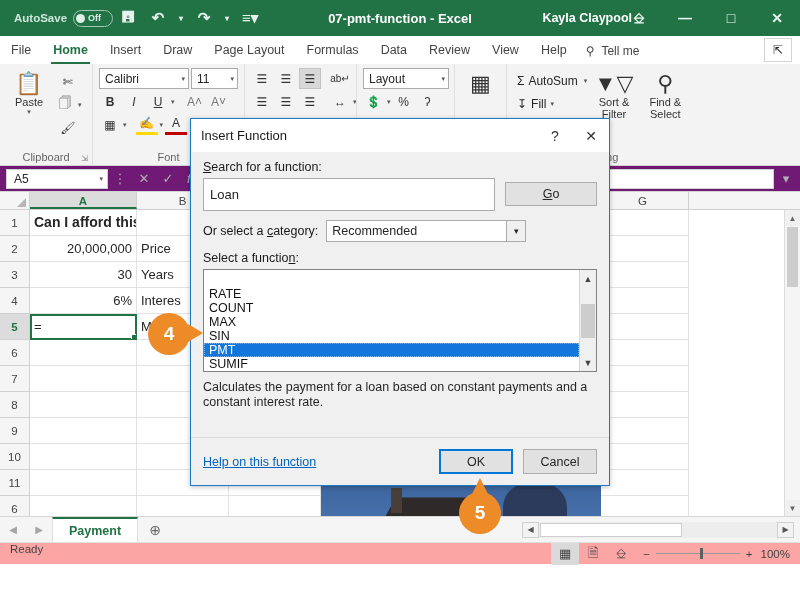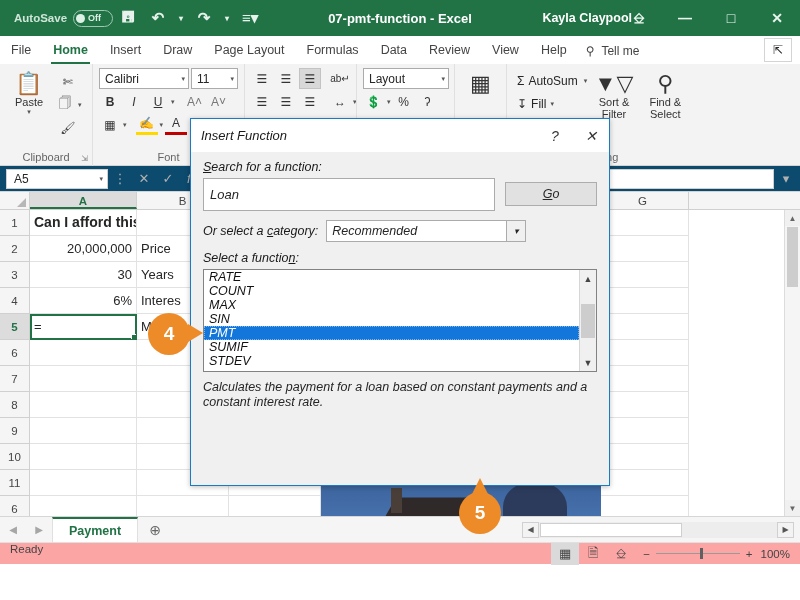--- a/index.html
+++ b/index.html
@@ -91,21 +91,21 @@
   .ctrl {
     background:#fff; border:1px solid #ababab; height:21px; display:flex; align-items:center;
     padding:0 3px 0 5px; font-size:12px; justify-content:space-between;
   }
   .sep { width:1px; background:#dcdcdc; margin:3px 2px; }
   .dlg-launch { position:absolute; bottom:3px; right:4px; font-size:8px; color:#777; }
   .lblbtn { display:flex; align-items:center; gap:4px; font-size:12px; padding:0 4px; height:21px; }
 
   
   #fbar {
-    height: 26px; background:#0c4a6e; display:flex; align-items:center;
+    height: 26px; background:#701a75; display:flex; align-items:center;
     border-bottom:1px solid #d4d4d4; padding: 0 2px;
   }
   #namebox {
     width:102px; height:20px; background:#fff; border:1px solid #d0d0d0;
     display:flex; align-items:center; justify-content:space-between;
     padding: 0 4px 0 7px; font-size:12px; margin-left:4px;
   }
   .fb-ico { width:24px; text-align:center; font-size:13px; color:#b0b0b0; }
   #fx-input { flex:1; height:20px; background:#fff; border:1px solid #d0d0d0; border-left:none; }
 
@@ -191,21 +191,21 @@
   .viewbtn.on { background:#dadada; }
   #zoomslider { display:flex; align-items:center; gap:6px; margin:0 8px; }
   .ztrack { width:84px; height:1px; background:#9a9a9a; position:relative; }
   .zknob { position:absolute; left:44px; top:-5px; width:3px; height:11px; background:#606060; }
 
   
   #dialog {
     position:absolute; left:190px; top:118px; width:420px; height:368px;
     background:#f0f0f0; border:1px solid #1b7ac4; z-index:40;
     box-shadow: 0 1px 5px rgba(0,0,0,.25);
-    display:flex; flex-direction:column;font-style:italic;
+    display:flex; flex-direction:column;
   }
   #dlg-title {
     height:33px; background:#fff; display:flex; align-items:center; padding-left:10px;
     font-size:13px; color:#1a1a1a;
   }
   #dlg-title .spacer { flex:1; }
   .dlg-tbtn { width:36px; height:33px; display:flex; align-items:center; justify-content:center;
               font-size:14px; color:#333; }
   #dlg-body { flex:1; padding:8px 12px 0 12px; position:relative; }
   .dlabel { font-size:12.5px; margin-bottom:4px; color:#1a1a1a; }
@@ -224,21 +224,21 @@
     width:200px; height:22px; background:#fff; border:1px solid #ababab;
     display:flex; align-items:center; justify-content:space-between; font-size:12.5px; padding-left:5px;
   }
   #catselect .arrowbox {
     width:19px; height:20px; background:#f0f0f0; border-left:1px solid #ababab;
     display:flex; align-items:center; justify-content:center; font-size:9px;
   }
   #listwrap {
     margin-top:4px; height:103px; background:#fff; border:1px solid #828282; display:flex;
   }
-  #flist { flex:1; overflow:hidden; padding-top:0; }
+  #flist { flex:1; overflow:hidden; padding-top:17px; }
   .fitem { height:14px; line-height:14px; font-size:12.5px; padding-left:5px; color:#111; }
   .fitem.sel { background:#1376da; color:#fff; outline:1px dotted #7fb3e8; outline-offset:-1px; }
   #listscroll { width:17px; background:#f0f0f0; border-left:1px solid #d6d6d6; position:relative; }
   .lsarrow { height:17px; display:flex; align-items:center; justify-content:center; font-size:9px; color:#444; }
   #lsthumb { position:absolute; top:34px; left:1px; right:1px; height:34px; background:#cdcdcd; }
   #desc { margin-top:8px; font-size:12.5px; line-height:15px; }
   #desc .sig { font-weight:bold; }
   #dlg-footer {
     height:48px; border-top:1px solid #dcdcdc; display:flex; align-items:center;
     padding: 0 12px; gap:10px;
@@ -706,20 +706,27 @@
         <div id="lsthumb"></div>
         <div class="lsarrow" style="position:absolute;bottom:0;left:0;right:0">▼</div>
       </div>
     </div>
 
     <div id="desc">
       <div>Calculates the payment for a loan based on constant payments and a constant interest rate.</div>
     </div>
   </div>
 
+  <div id="dlg-footer">
+    <a id="helplink" href="#">Help on this function</a>
+    <div id="okwrap">
+      <div class="fbtn default">OK</div>
+      <div class="fbtn">Cancel</div>
+    </div>
+  </div>
 </div>
 
 <div class="badge" id="badge4">
   <span class="tail"></span>
   <span>4</span>
 </div>
 <div class="badge" id="badge5">
   <span class="tail"></span>
   <span>5</span>
 </div>

